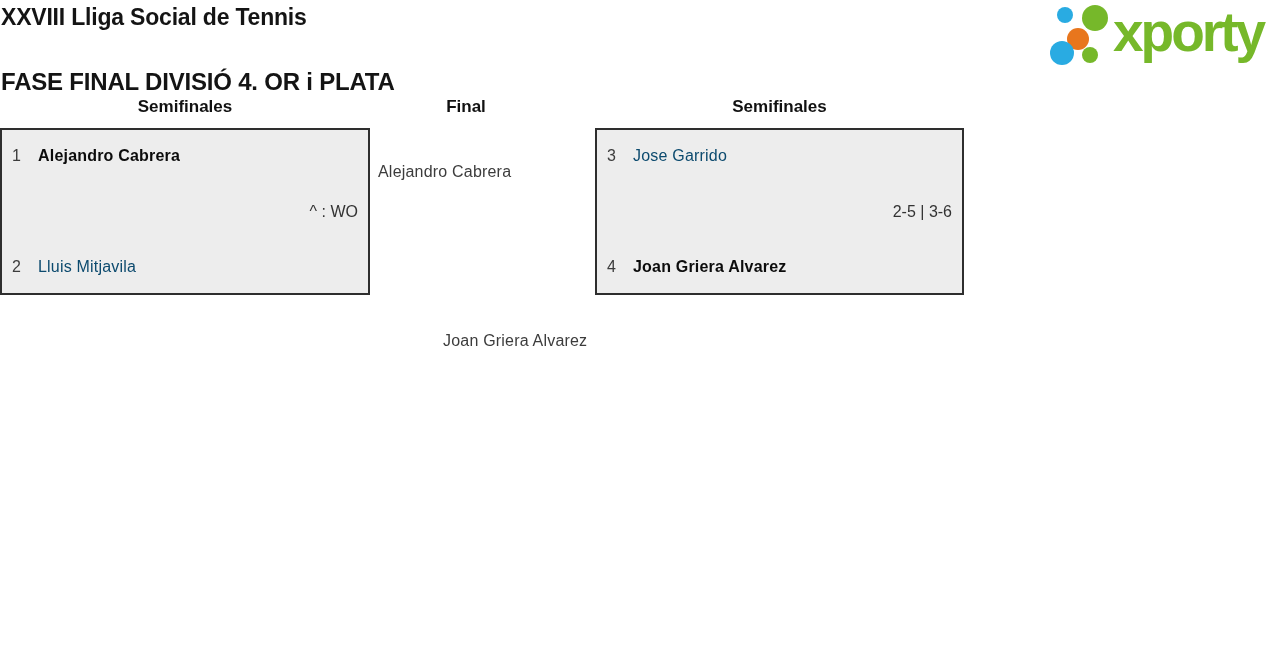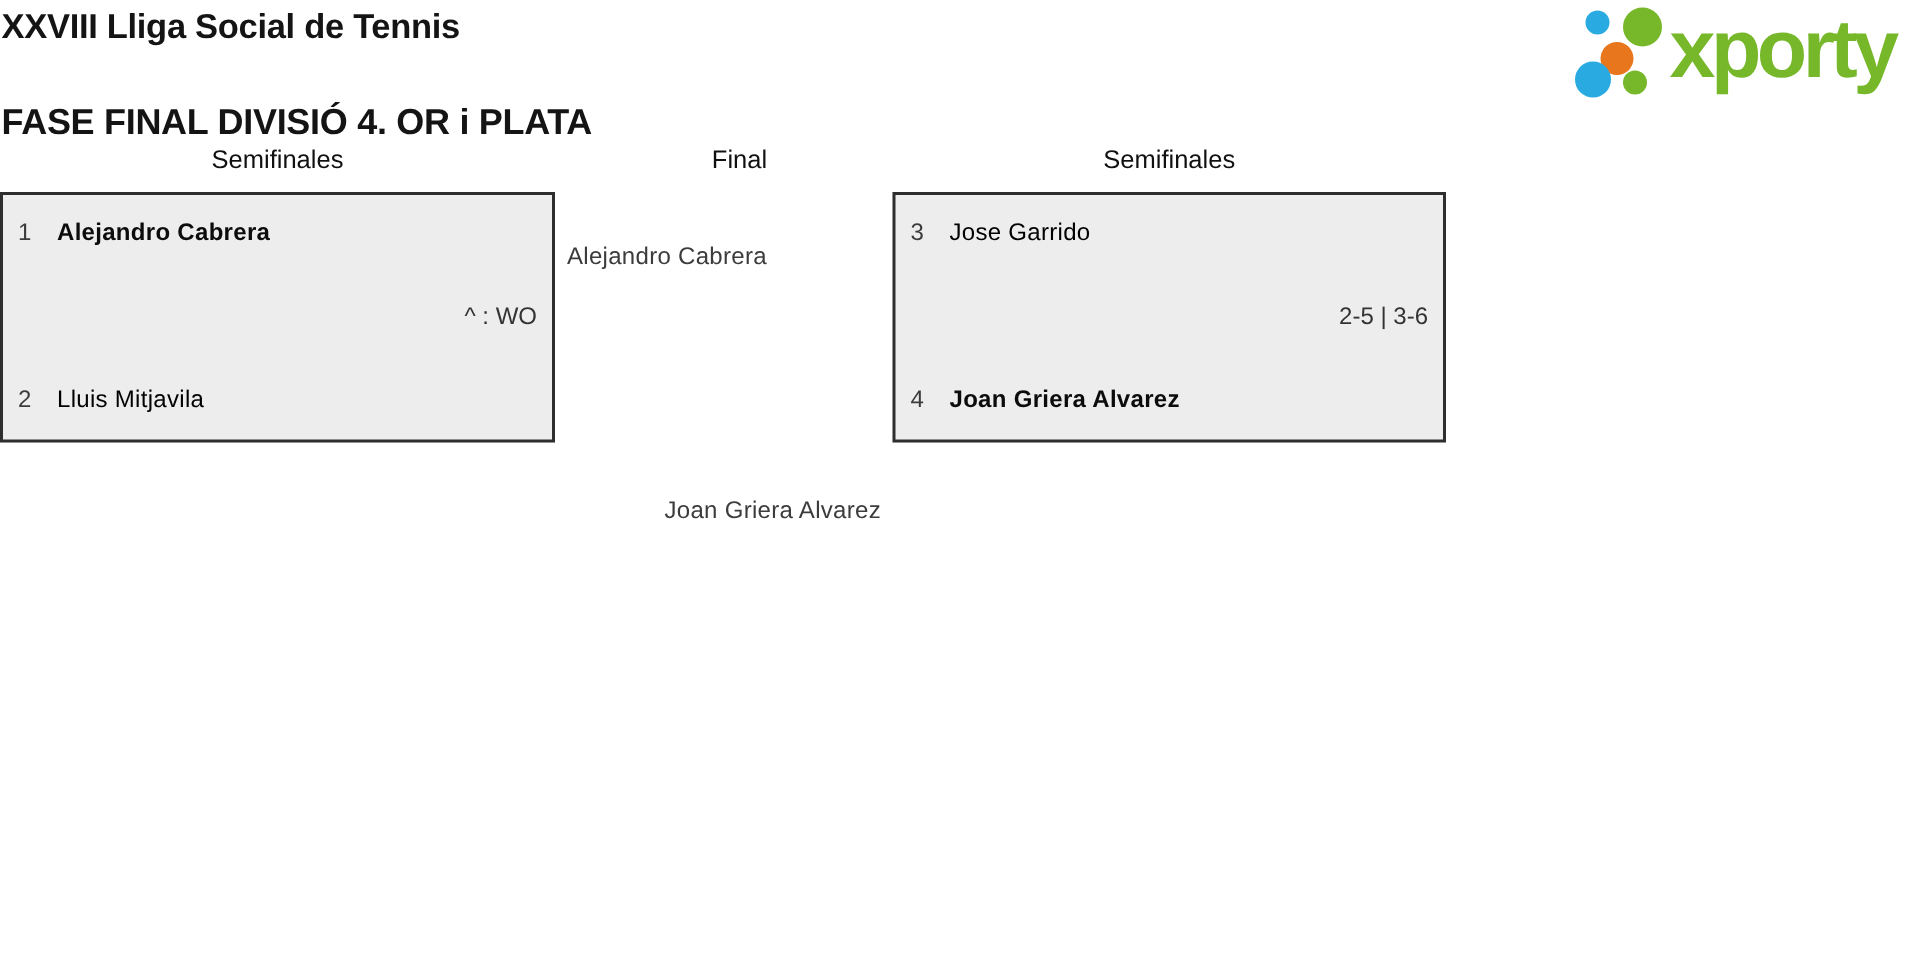--- a/index.html
+++ b/index.html
@@ -12,36 +12,36 @@
   .title-line1 { font-size:23px; font-weight:700; line-height:31px; letter-spacing:-0.2px; }
   .title-line2 { font-size:24px; font-weight:700; line-height:34px; letter-spacing:-0.2px;margin-top:32px; }
 
   
   .logo { position:absolute; left:1048px; top:2px; display:flex; align-items:flex-start; cursor:pointer; }
   .logo-mark { display:block; }
   .logo-text { font-size:55px; font-weight:700; color:#76b82a; letter-spacing:-3px;
                line-height:60px; margin-left:3px; }
 
   
-  .col-header { position:absolute; top:97px; font-size:17px; font-weight:400;
+  .col-header { position:absolute; top:97px; font-size:17px; font-weight:700;
                 color:#111; text-align:center; line-height:20px; }
   .hdr-semi-left  { left:0px;   width:370px; }
-  .hdr-final      { left:423px; width:140px; }
+  .hdr-final      { left:396px; width:140px; }
   .hdr-semi-right { left:595px; width:369px; }
 
   
   .match-box { position:absolute; top:128px; height:167px; background:#ededed;
                border:2px solid #2e2e2e; display:flex; flex-direction:column;
                justify-content:space-between; padding:15px 10px; }
   .box-left  { left:0px;   width:370px; }
   .box-right { left:595px; width:369px; }
 
   .player-row { display:flex; align-items:center; font-size:16px; line-height:22px; }
   .seed { color:#3c3c3c; min-width:16px; margin-right:10px; font-weight:400; }
-  .pname { color:#000000; font-weight:400; letter-spacing:0.2px; }
+  .pname { color:#0c4a6e; font-weight:400; letter-spacing:0.2px; }
   .pname.winner { color:#0c0c0c; font-weight:700; }
 
   .score { text-align:right; font-size:16px; color:#333; line-height:22px; }
 
   
   .final-name { position:absolute; font-size:16px; color:#3c3c3c; line-height:19px;
                 letter-spacing:0.2px; }
   .final-name-1 { left:378px; top:162px; }
   .final-name-2 { left:443px; top:331px; }
 </style>

